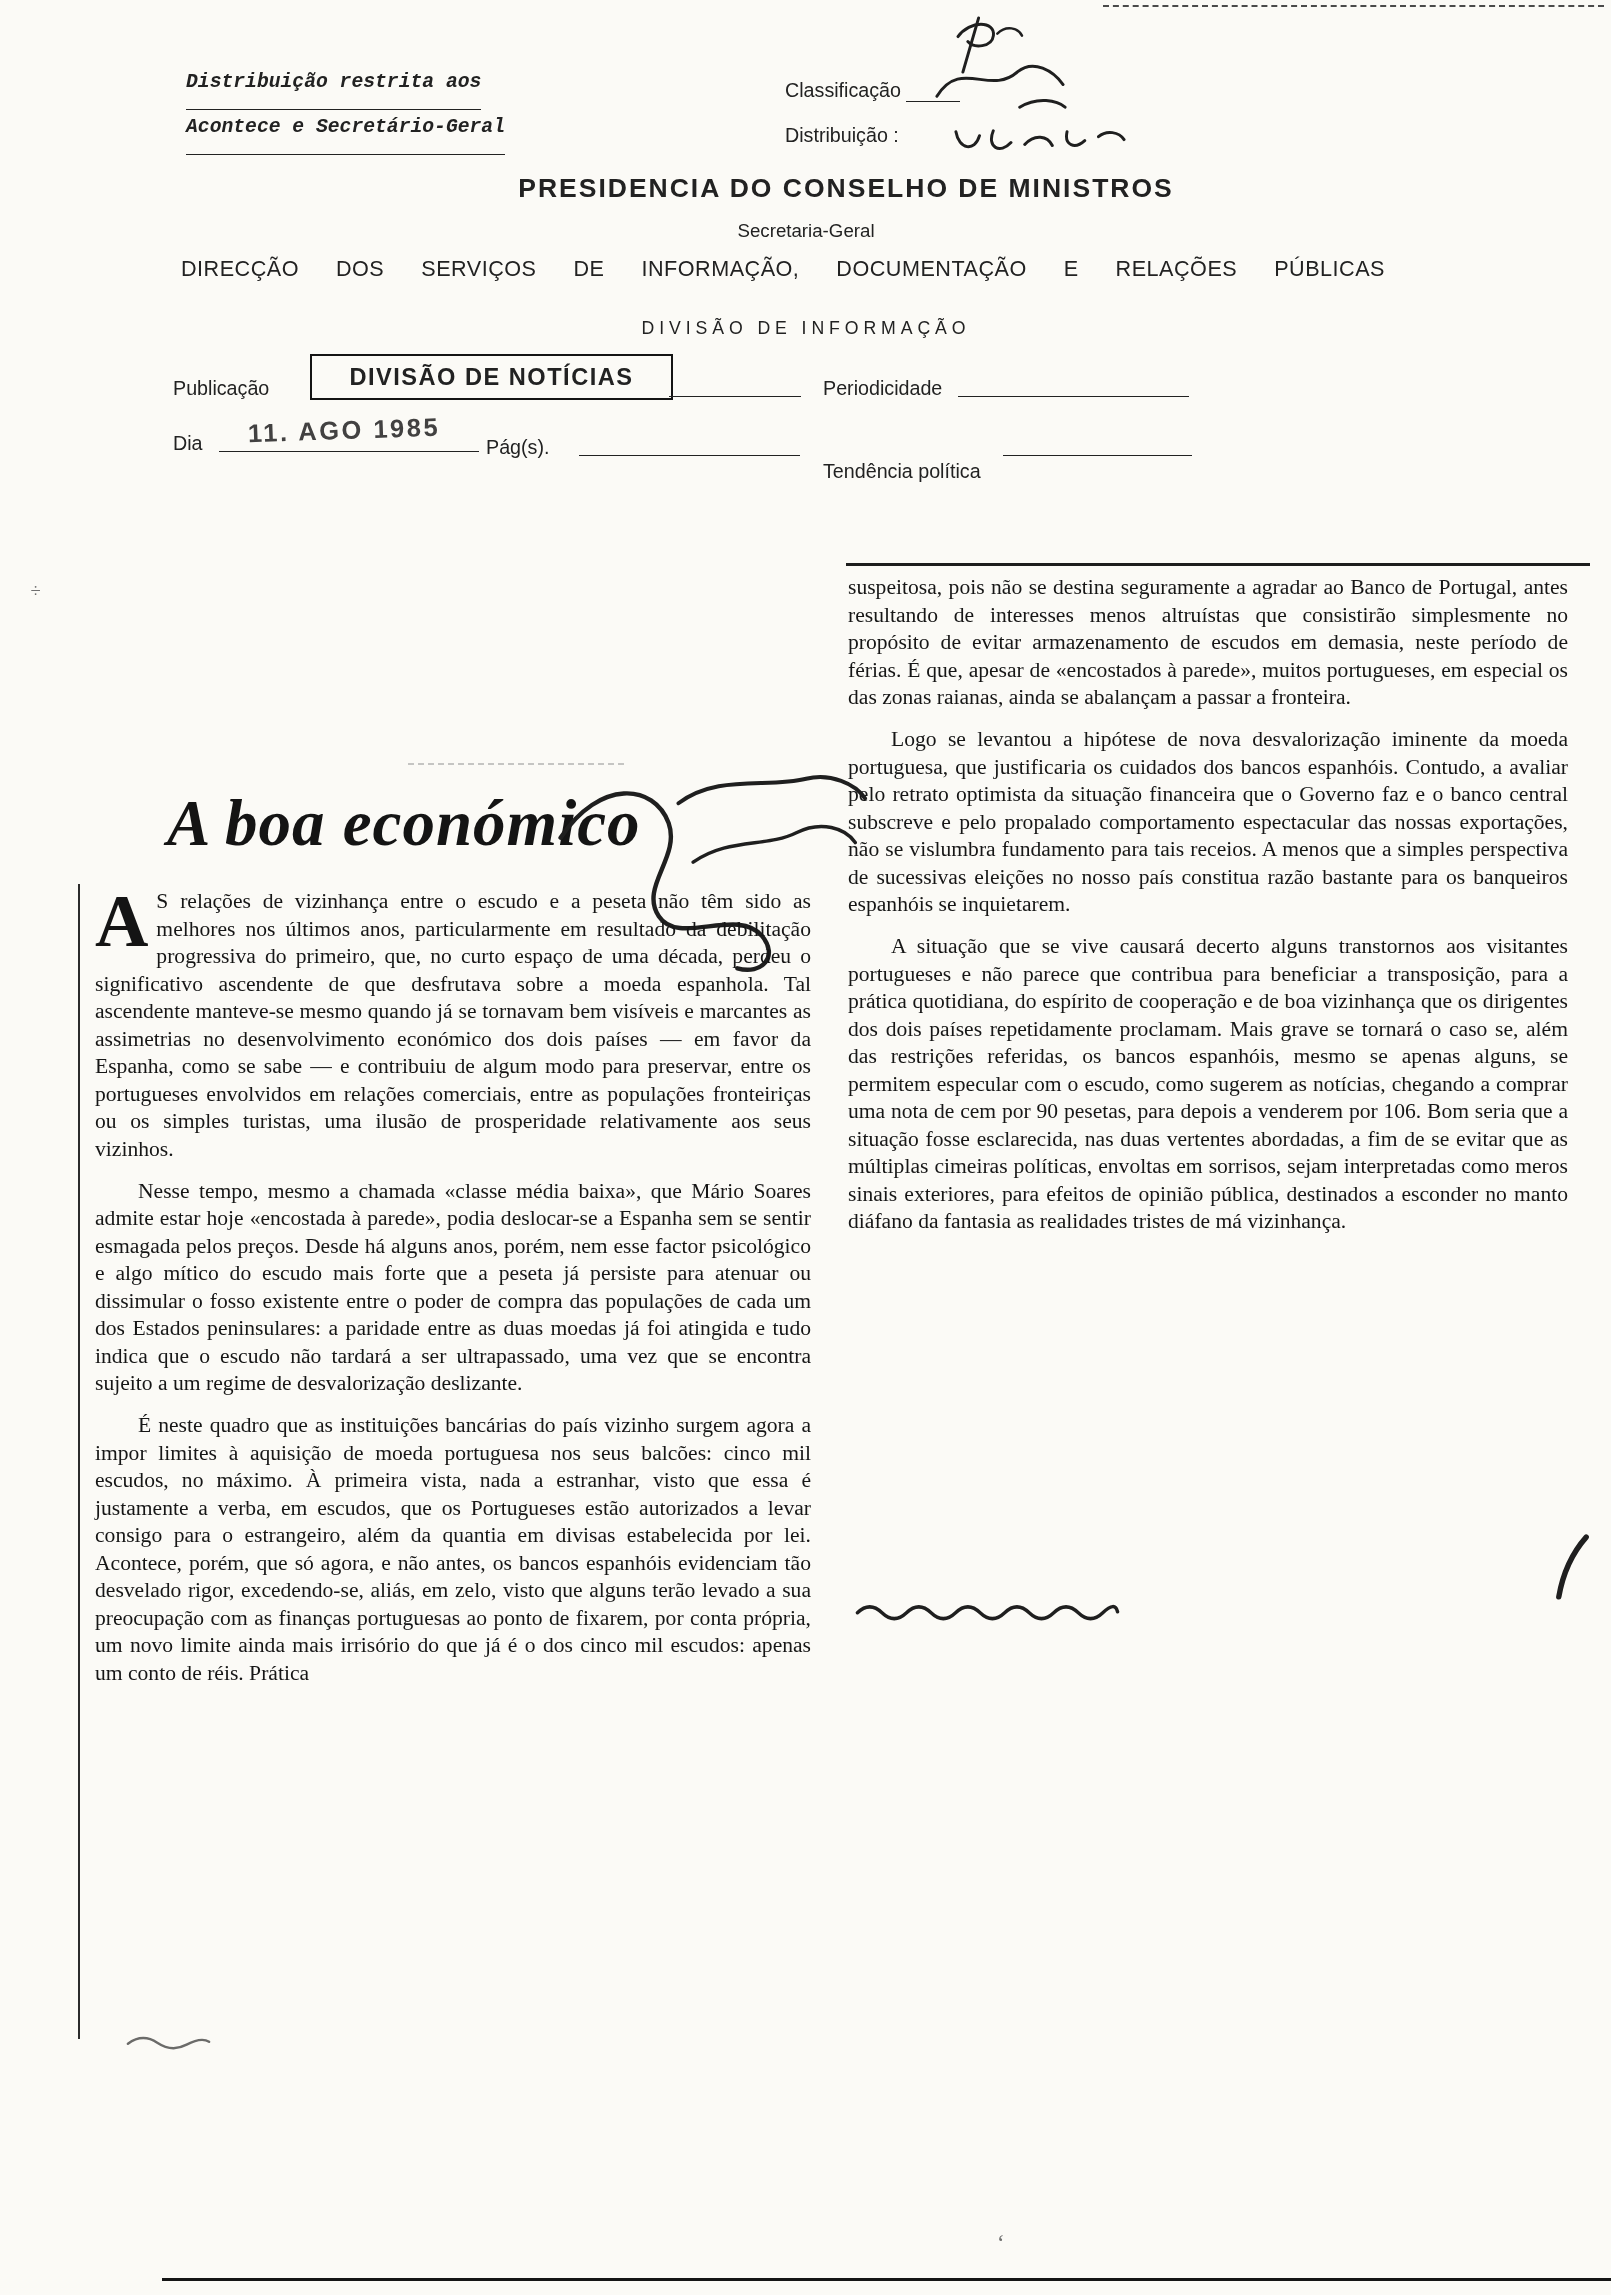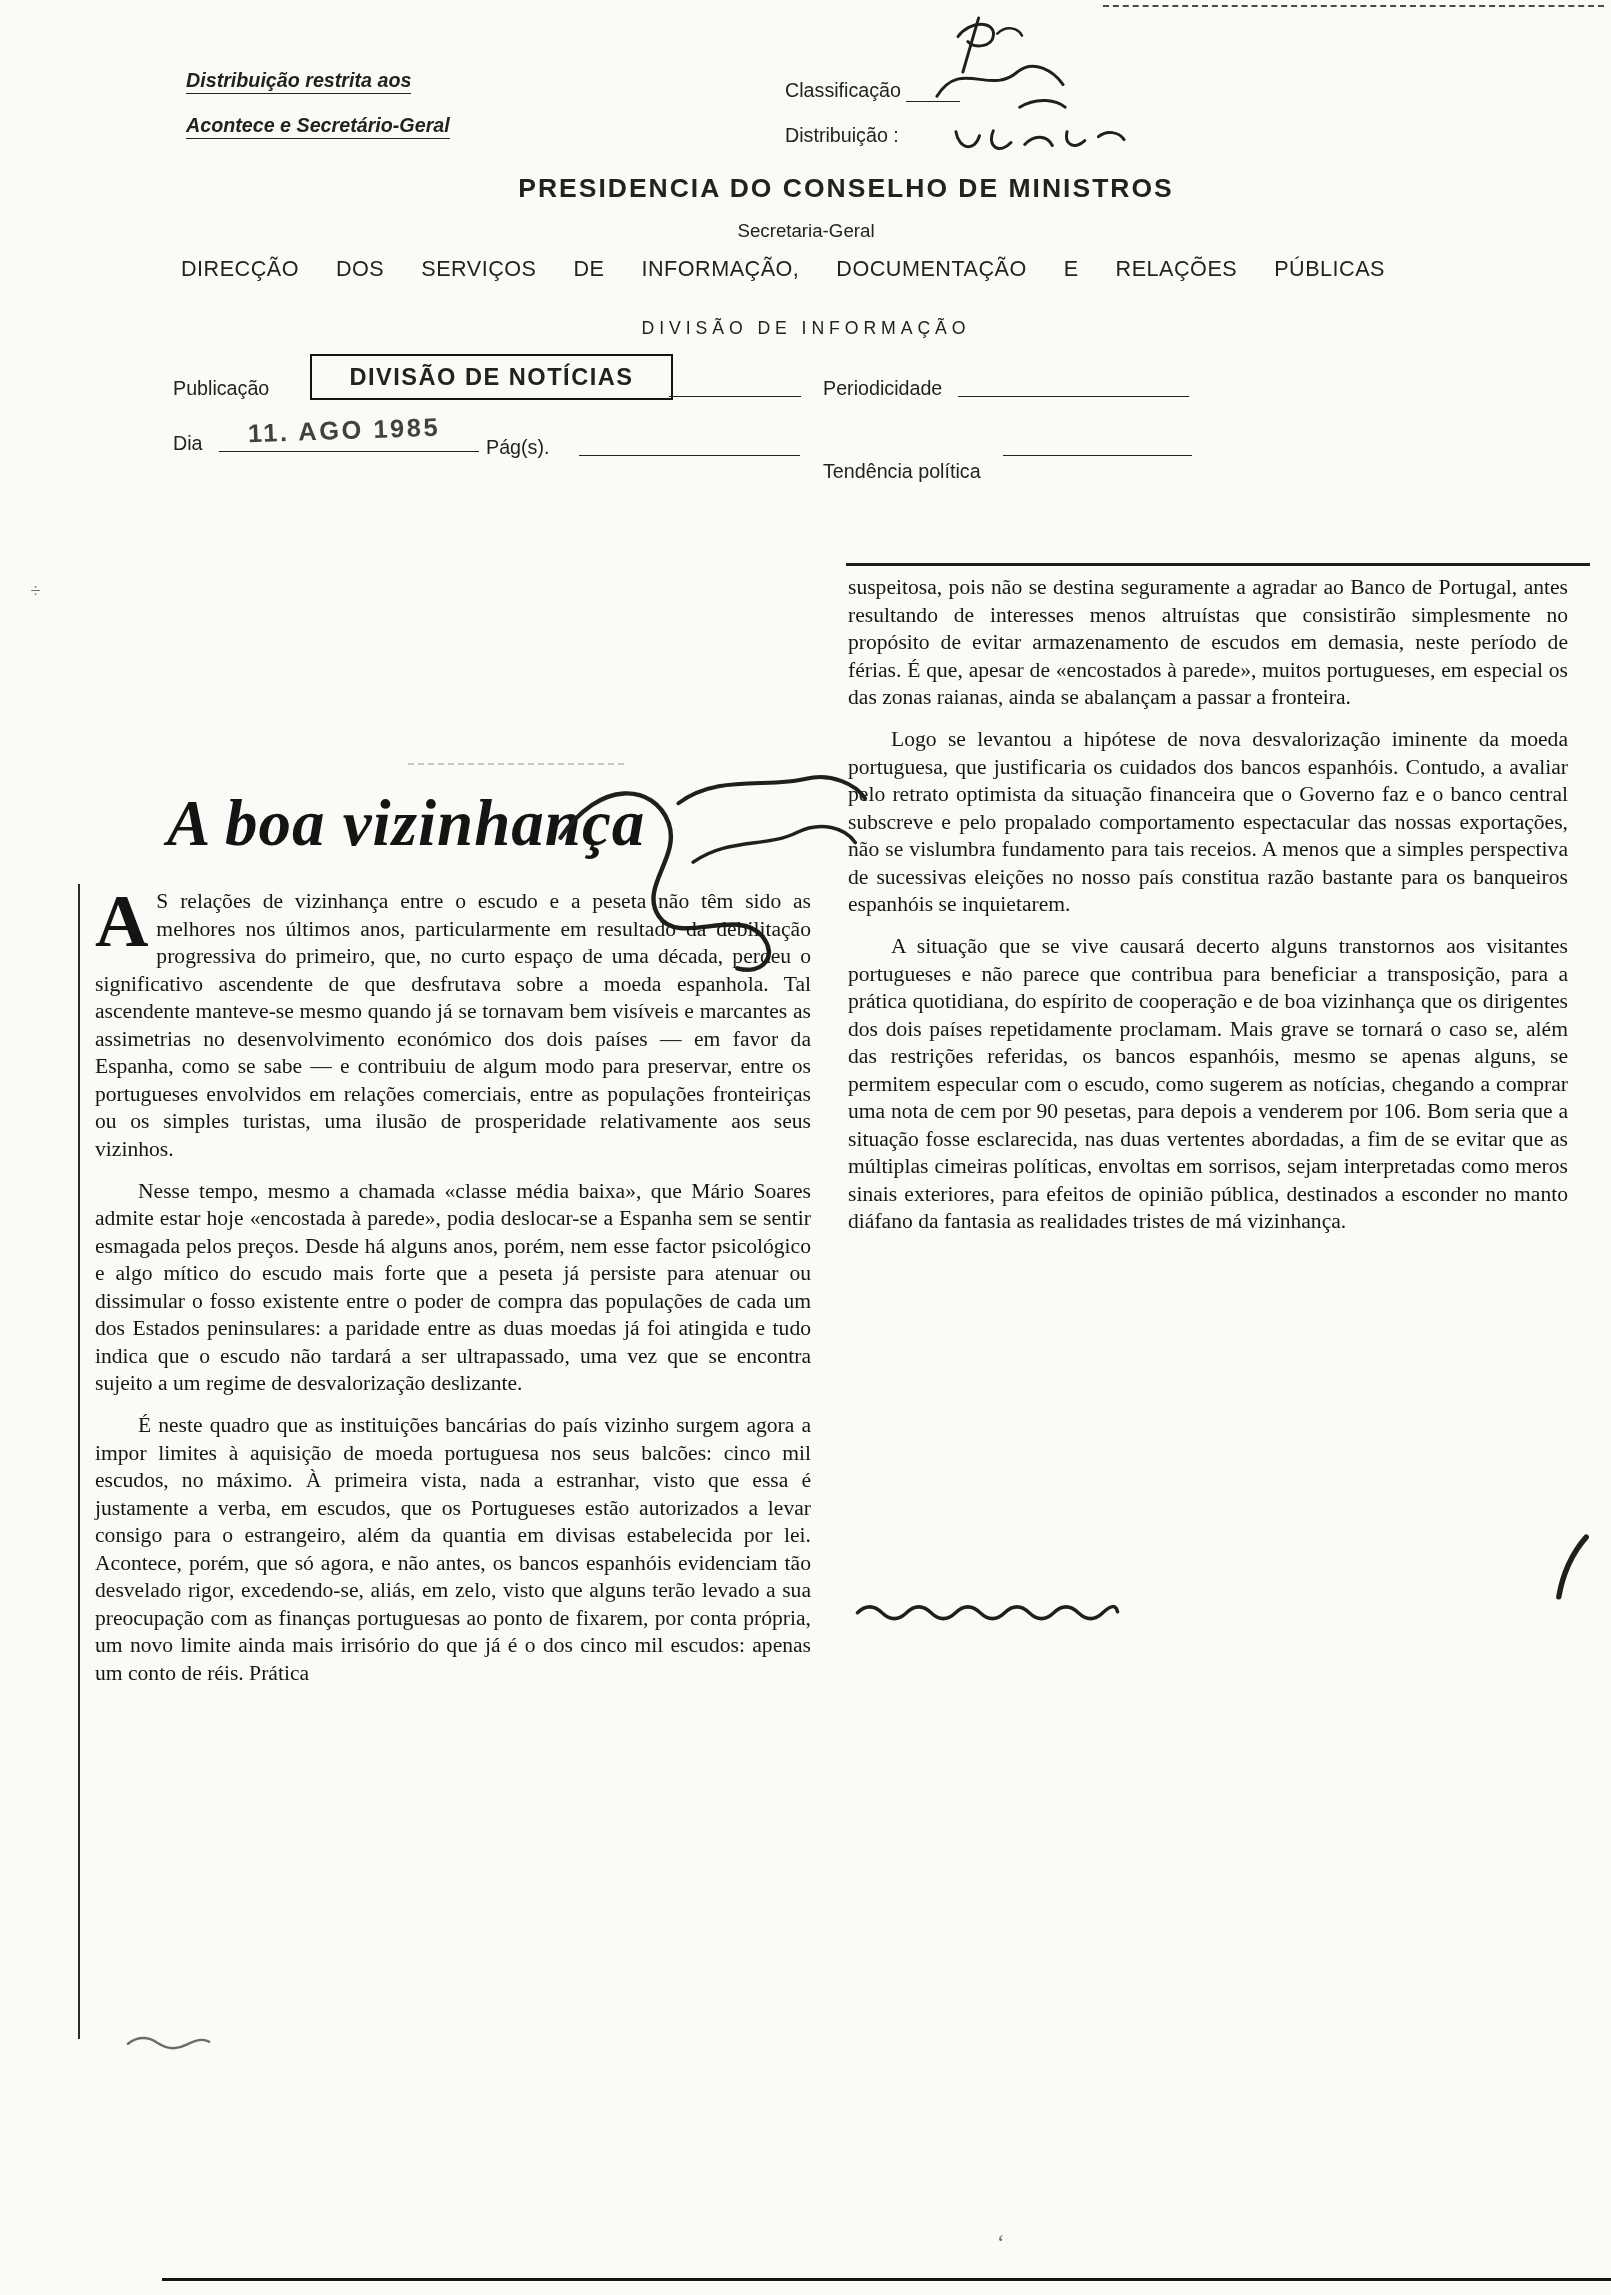--- a/index.html
+++ b/index.html
@@ -6,21 +6,21 @@
   .page {
     position:relative; width:1612px; height:2295px;
     background:#fbfaf6; color:#1c1c1c; overflow:hidden;
     font-family:"Liberation Serif", serif;
   }
   .abs { position:absolute; }
 
   
   .formtext { font-family:"Liberation Sans", sans-serif; color:#222; }
   .restricted-line { font-size:19.7px; font-style:italic; font-weight:bold; }
-  .restricted-line > span { border-bottom:1.5px solid #222; padding-bottom:1px; display:inline-block; }
+  .restricted-line > span { border-bottom:1.5px solid #222; padding-bottom:16px; display:inline-block;font-family:Liberation Mono, monospace; }
   .lbl { font-size:19.7px; }
   .fill-line { display:inline-block; border-bottom:1.5px solid #222; height:16.7px; vertical-align:bottom; }
   .org-title { width:1612px; text-align:center; font-size:26.5px; font-weight:bold; letter-spacing:2px;padding-left:40px; }
   .org-sub   { width:1612px; text-align:center; font-size:18.7px; }
   .direction { font-size:21.6px; text-align:justify; text-align-last:justify; letter-spacing:0.5px; }
   .division  { width:1612px; text-align:center; font-size:17.7px; letter-spacing:4.9px; }
   .pub-box {
     border:2px solid #141414; display:flex; align-items:center; justify-content:center;
     font-size:23.6px; font-weight:bold; letter-spacing:1.5px;
   }
@@ -109,21 +109,21 @@
   <div class="abs rule-h" style="left:846px; top:563px; width:744px; height:2.5px;"></div>
 
   <div class="abs col" style="left:848px; top:574px; width:720px;">
     <p>suspeitosa, pois não se destina seguramente a agradar ao Banco de Portugal, antes resultando de interesses menos altruístas que consistirão simplesmente no propósito de evitar armazenamento de escudos em demasia, neste período de férias. É que, apesar de «encostados à parede», muitos portugueses, em especial os das zonas raianas, ainda se abalançam a passar a fronteira.</p>
     <p class="indent">Logo se levantou a hipótese de nova desvalorização iminente da moeda portuguesa, que justificaria os cuidados dos bancos espanhóis. Contudo, a avaliar pelo retrato optimista da situação financeira que o Governo faz e o banco central subscreve e pelo propalado comportamento espectacular das nossas exportações, não se vislumbra fundamento para tais receios. A menos que a simples perspectiva de sucessivas eleições no nosso país constitua razão bastante para os banqueiros espanhóis se inquietarem.</p>
     <p class="indent">A situação que se vive causará decerto alguns transtornos aos visitantes portugueses e não parece que contribua para beneficiar a transposição, para a prática quotidiana, do espírito de cooperação e de boa vizinhança que os dirigentes dos dois países repetidamente proclamam. Mais grave se tornará o caso se, além das restrições referidas, os bancos espanhóis, mesmo se apenas alguns, se permitem especular com o escudo, como sugerem as notícias, chegando a comprar uma nota de cem por 90 pesetas, para depois a venderem por 106. Bom seria que a situação fosse esclarecida, nas duas vertentes abordadas, a fim de se evitar que as múltiplas cimeiras políticas, envoltas em sorrisos, sejam interpretadas como meros sinais exteriores, para efeitos de opinião pública, destinados a esconder no manto diáfano da fantasia as realidades tristes de má vizinhança.</p>
   </div>
 
   <div class="abs smudge-dashes" style="left:408px; top:763px; width:216px; height:0;"></div>
 
-  <div class="abs headline" style="left:167px; top:786px;">A boa vizinhança</div>
+  <div class="abs headline" style="left:167px; top:786px;">A boa económico</div>
 
   <svg class="abs ink" style="left:531px; top:764px;" width="344" height="221" viewBox="0 0 700 450">
     <path d="M60,150 C140,30 250,40 280,120 C305,190 220,250 260,310 C300,372 420,290 470,350 C505,392 470,430 420,416" stroke-width="9"></path>
     <path d="M300,80 C380,20 480,50 560,30 C610,18 660,40 680,70" stroke-width="8"></path>
     <path d="M330,200 C400,150 480,170 540,140 C590,115 640,130 660,160" stroke-width="7"></path>
   </svg>
 
   <div class="abs rule-v" style="left:78px; top:884px; width:2px; height:1155px;"></div>
 
   <div class="abs col" style="left:95px; top:888px; width:716px;">

